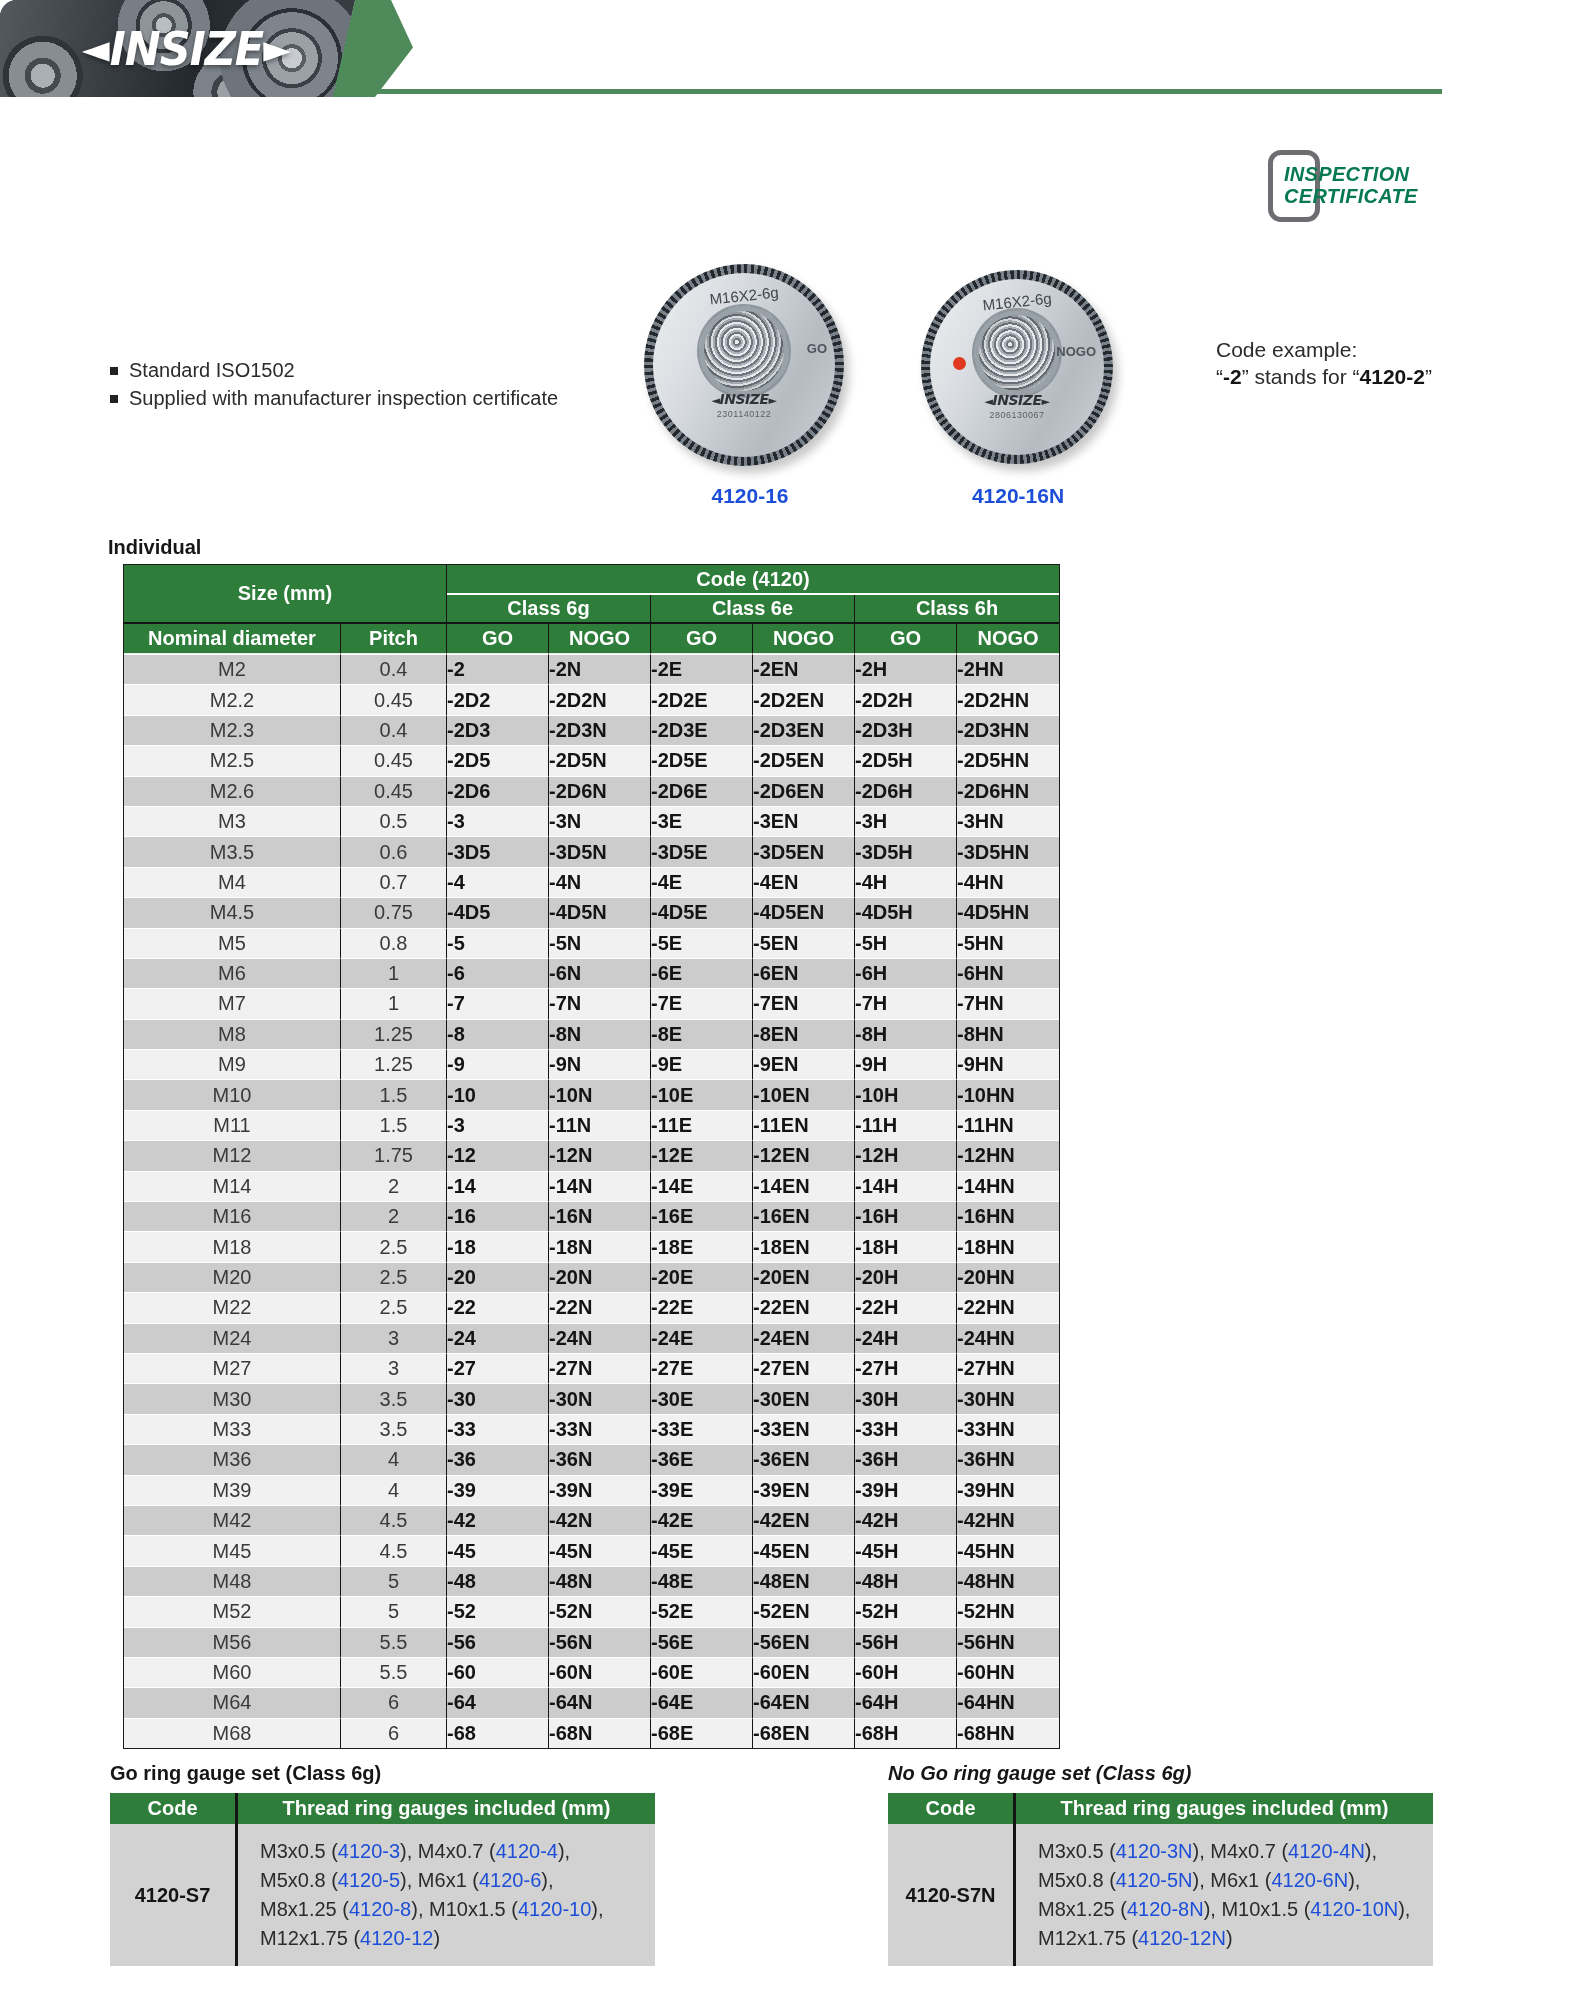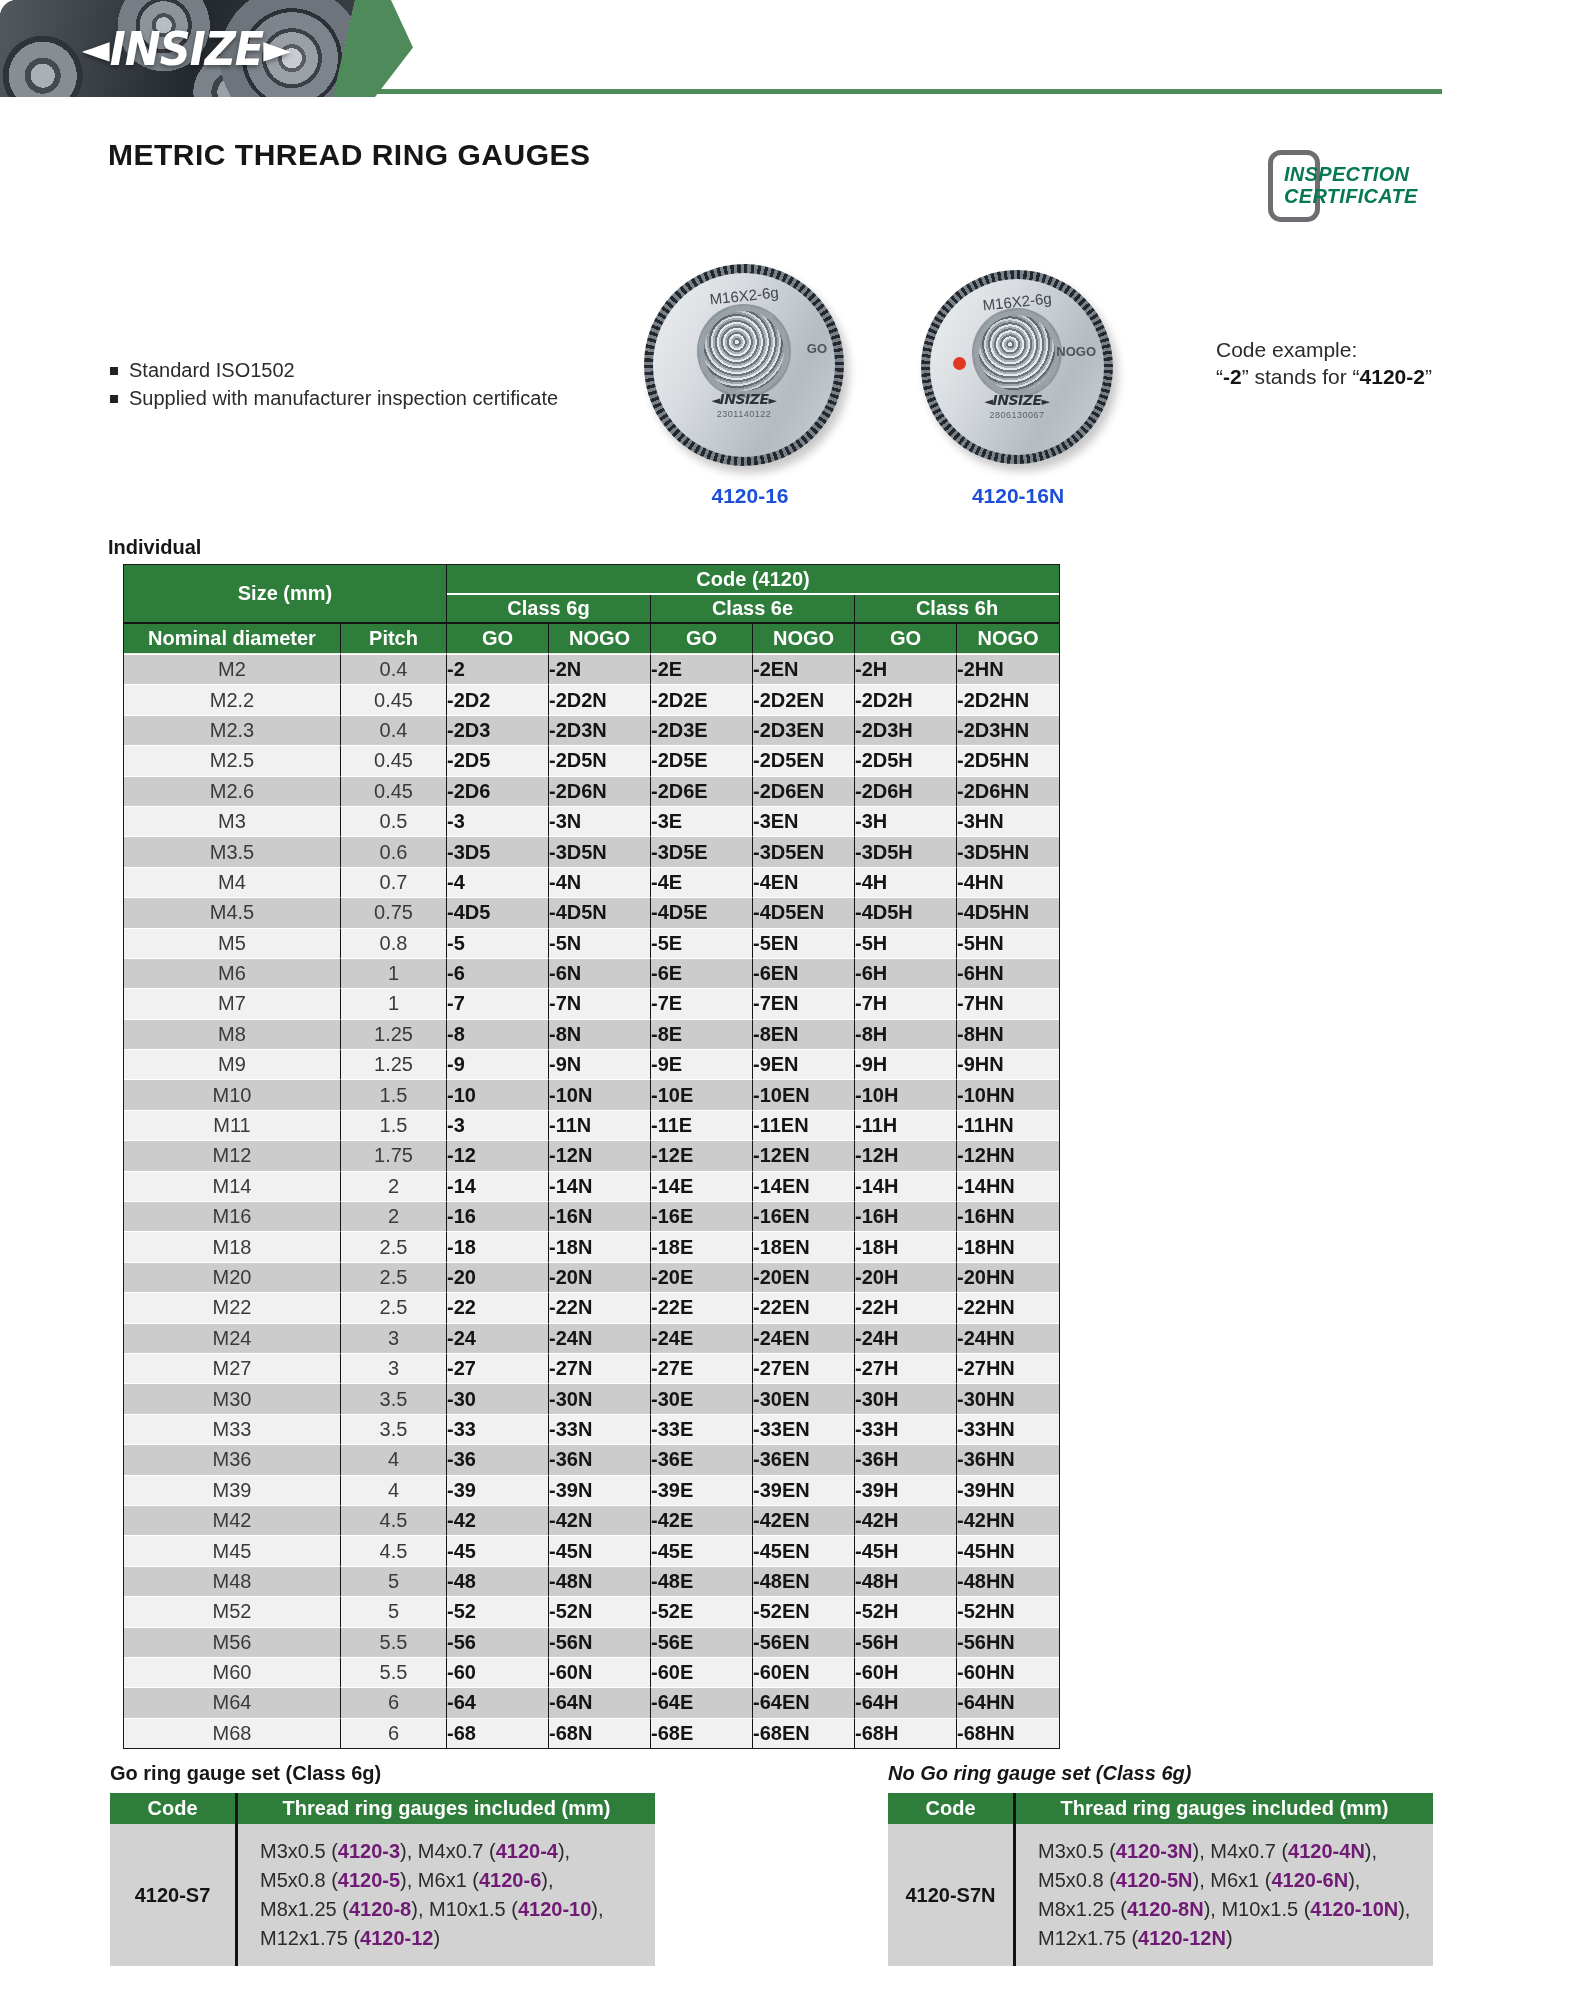--- a/index.html
+++ b/index.html
@@ -97,35 +97,34 @@
   .set-title.s2{left:888px;font-style:italic;}
   .set-wrap{position:absolute;top:1793px;}
   .set-wrap.s1{left:110px;}
   .set-wrap.s2{left:888px;}
   table.set{border-collapse:separate;border-spacing:0;width:545px;table-layout:fixed;}
   table.set th{background:#2e7d3a;color:#fff;font-size:20px;font-weight:bold;height:31px;text-align:center;padding:0;margin-top:40px;}
   table.set th.code-th{border-right:3px solid #141414;}
   table.set td{background:#d2d2d2;vertical-align:middle;}
   table.set td.set-code{border-right:3px solid #141414;text-align:center;font-size:20px;font-weight:bold;color:#141414;}
   table.set td.set-content{padding:13px 8px 13px 22px;font-size:20px;line-height:29px;color:#2b2b2b;}
-  .set-content .b, .set-code .b{font-weight:bold;color:#701a75;}
+  .set-content .b, .set-code .b{font-weight:normal;color:#1d4ed8;}
 </style>
 </head>
 <body>
 
 <div class="page">
 
   <div class="banner">
     <div class="photo"></div>
     <div class="chevron"></div>
     <div class="banner-rule"></div>
     <div class="brand"><span class="arr">◄</span><span>INSIZE</span><span class="arr">►</span></div>
   </div>
 
-  <div class="title">METRIC THREAD RING GAUGES</div>
 
   <div class="cert">
     <div class="cert-rect"></div>
     <div class="cert-text">
       <div>INSPECTION</div>
       <div>CERTIFICATE</div>
     </div>
   </div>
 
   <ul class="features">

